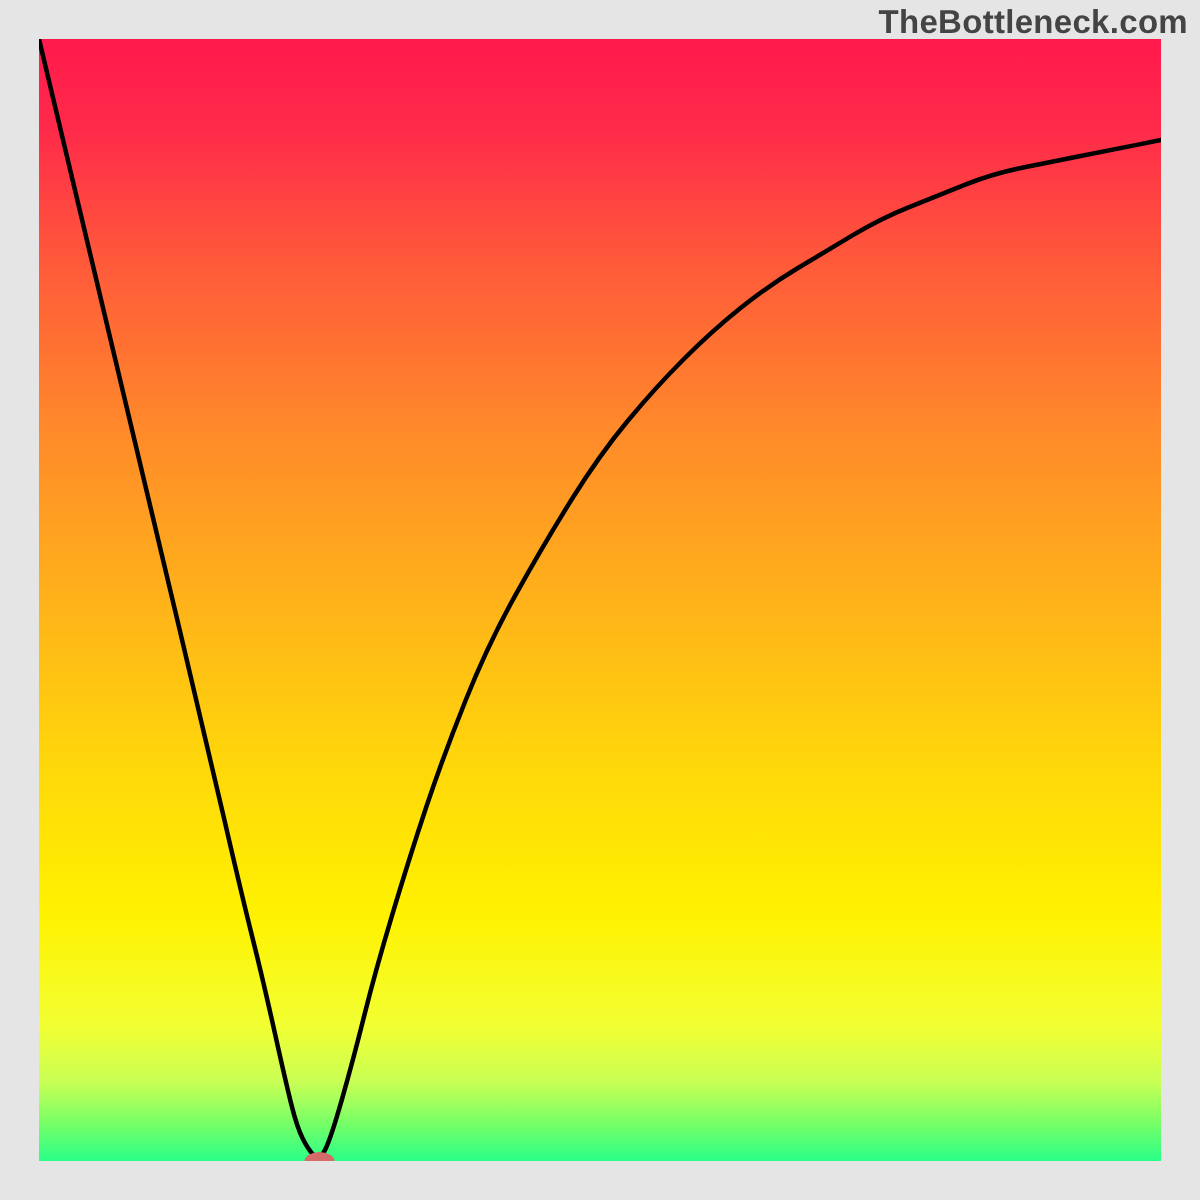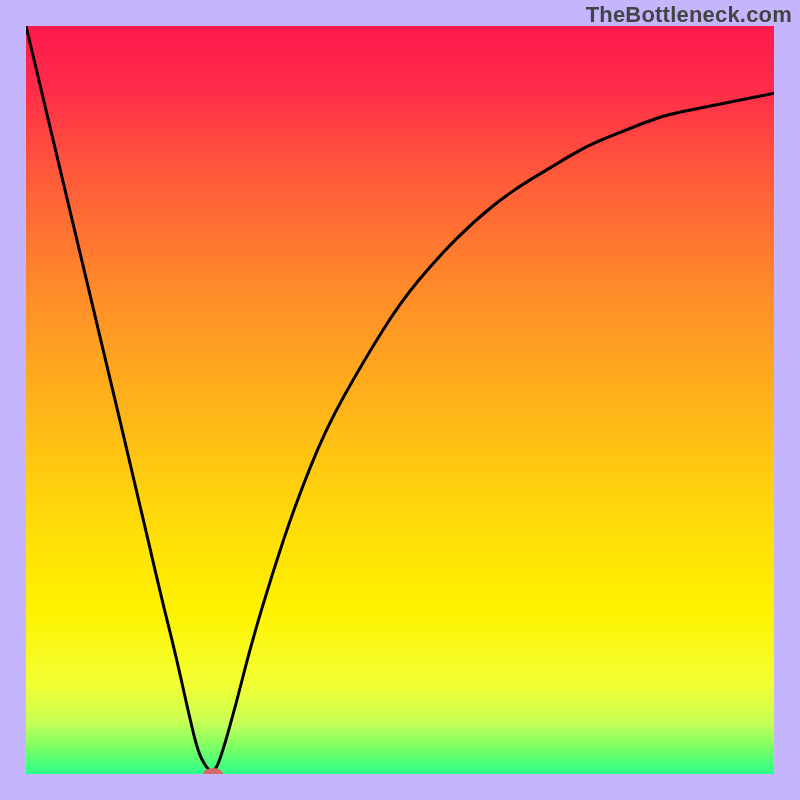--- a/index.html
+++ b/index.html
@@ -8,21 +8,21 @@
     width: 800px;
     height: 800px;
     background: #000;
     overflow: hidden;
     font-family: Arial, Helvetica, sans-serif;
   }
   .frame {
     position: relative;
     width: 800px;
     height: 800px;
-    background: #c4b5fd;
+    background: #e5e5e5;
   }
   .attribution {
     position: absolute;
     top: 2px;
     right: 8px;
     color: #444;
     font-size: 22px;
     font-weight: bold;
     letter-spacing: 0.2px;
     z-index: 5;

